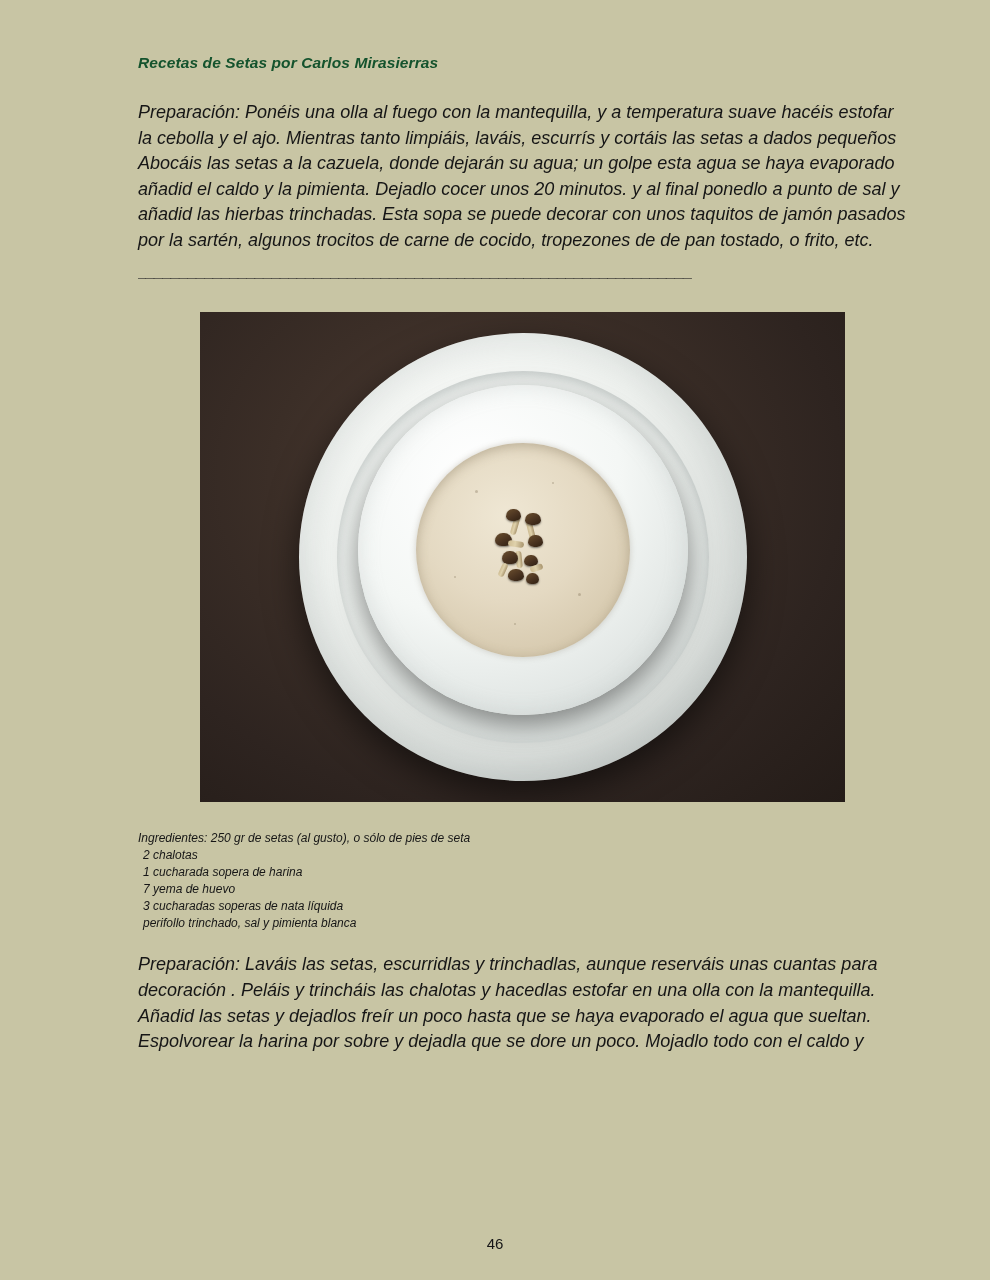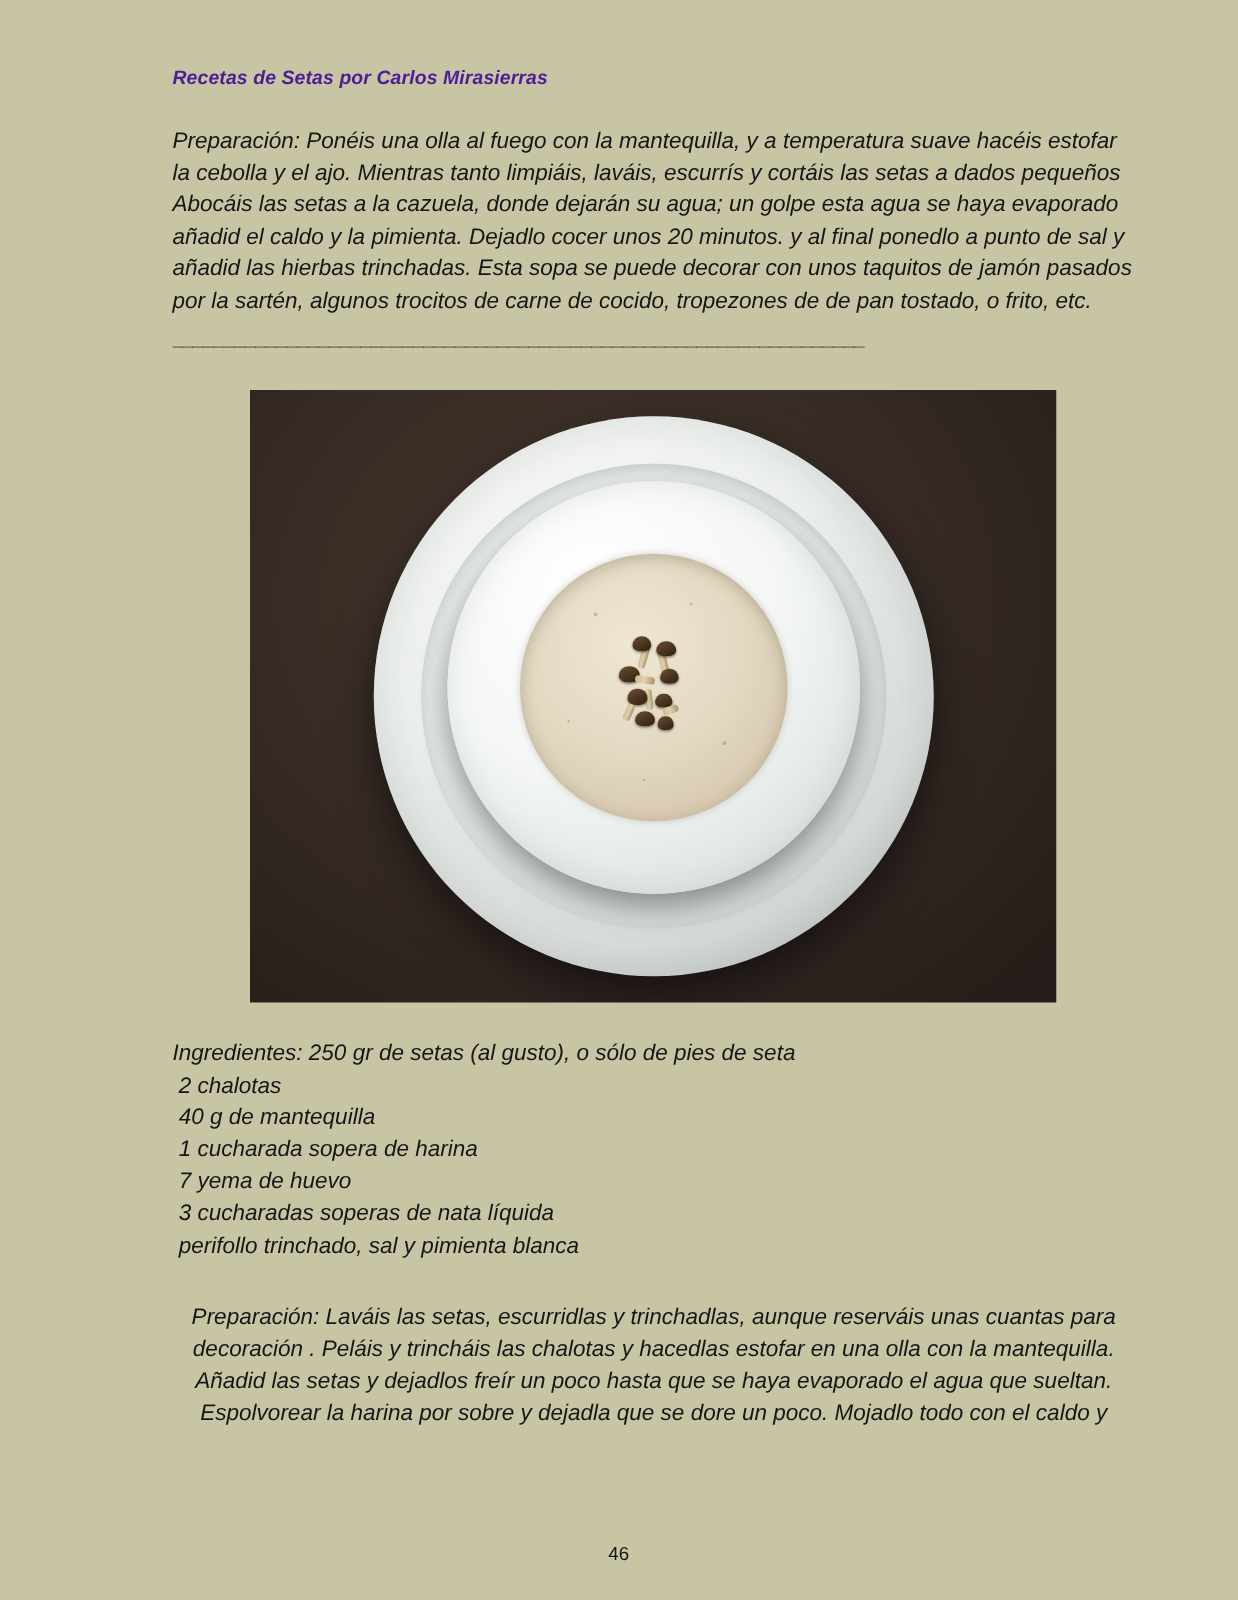--- a/index.html
+++ b/index.html
@@ -23,21 +23,21 @@
   .content {
     position: absolute;
     left: 138px;
     top: 54px;
     width: 770px;
   }
   .doc-title {
     font-size: 15.5px;
     font-style: italic;
     font-weight: bold;
-    color: #4c1d95;
+    color: #14532d;
     letter-spacing: 0.1px;
     margin: 0 0 28px 0;
   }
   .para {
     font-size: 18px;
     font-style: italic;
     color: #161616;
     line-height: 1.42;
     margin: 0;
     text-align: left;
@@ -145,32 +145,31 @@
   }
   .stem {
     position: absolute;
     border-radius: 3px;
     background: linear-gradient(90deg, #cdbb91 0%, #e0d2ac 45%, #a8946d 100%);
   }
   .caption-block {
     margin: 28px 0 0 0;
   }
   .ing-line {
-    font-size: 18px;
+    font-size: 12px;
     font-style: italic;
     color: #161616;
     line-height: 1.42;
     margin: 0;
   }
   .ing-line.indent {
     padding-left: 5px;
   }
   .prep2 {
-    margin-top: 32px;
-    text-align: center;
+    margin-top: 20px;
   }
   .page-number {
     position: absolute;
     left: 0;
     right: 0;
     bottom: 28px;
     text-align: center;
     font-size: 15px;
     color: #161616;
     font-style: normal;
@@ -221,21 +220,20 @@
               <div class="stem" style="left:14px;top:56px;width:6px;height:14px;transform:rotate(24deg);"></div>
             </div>
           </div>
         </div>
       </div>
     </div>
 
     <div class="caption-block">
       <p class="ing-line">Ingredientes: 250 gr de setas (al gusto), o sólo de pies de seta</p>
       <p class="ing-line indent">2 chalotas</p>
-      <p class="ing-line indent">40 g de mantequilla</p>
       <p class="ing-line indent">1 cucharada sopera de harina</p>
       <p class="ing-line indent">7 yema de huevo</p>
       <p class="ing-line indent">3 cucharadas soperas de nata líquida</p>
       <p class="ing-line indent">perifollo trinchado, sal y pimienta blanca</p>
     </div>
 
     <p class="para prep2">Preparación: Laváis las setas, escurridlas y trinchadlas, aunque reserváis unas cuantas para decoración . Peláis y trincháis las chalotas y hacedlas estofar en una olla con la mantequilla. Añadid las setas y dejadlos freír un poco hasta que se haya evaporado el agua que sueltan. Espolvorear la harina por sobre y dejadla que se dore un poco. Mojadlo todo con el caldo y</p>
 
   </div>
 

